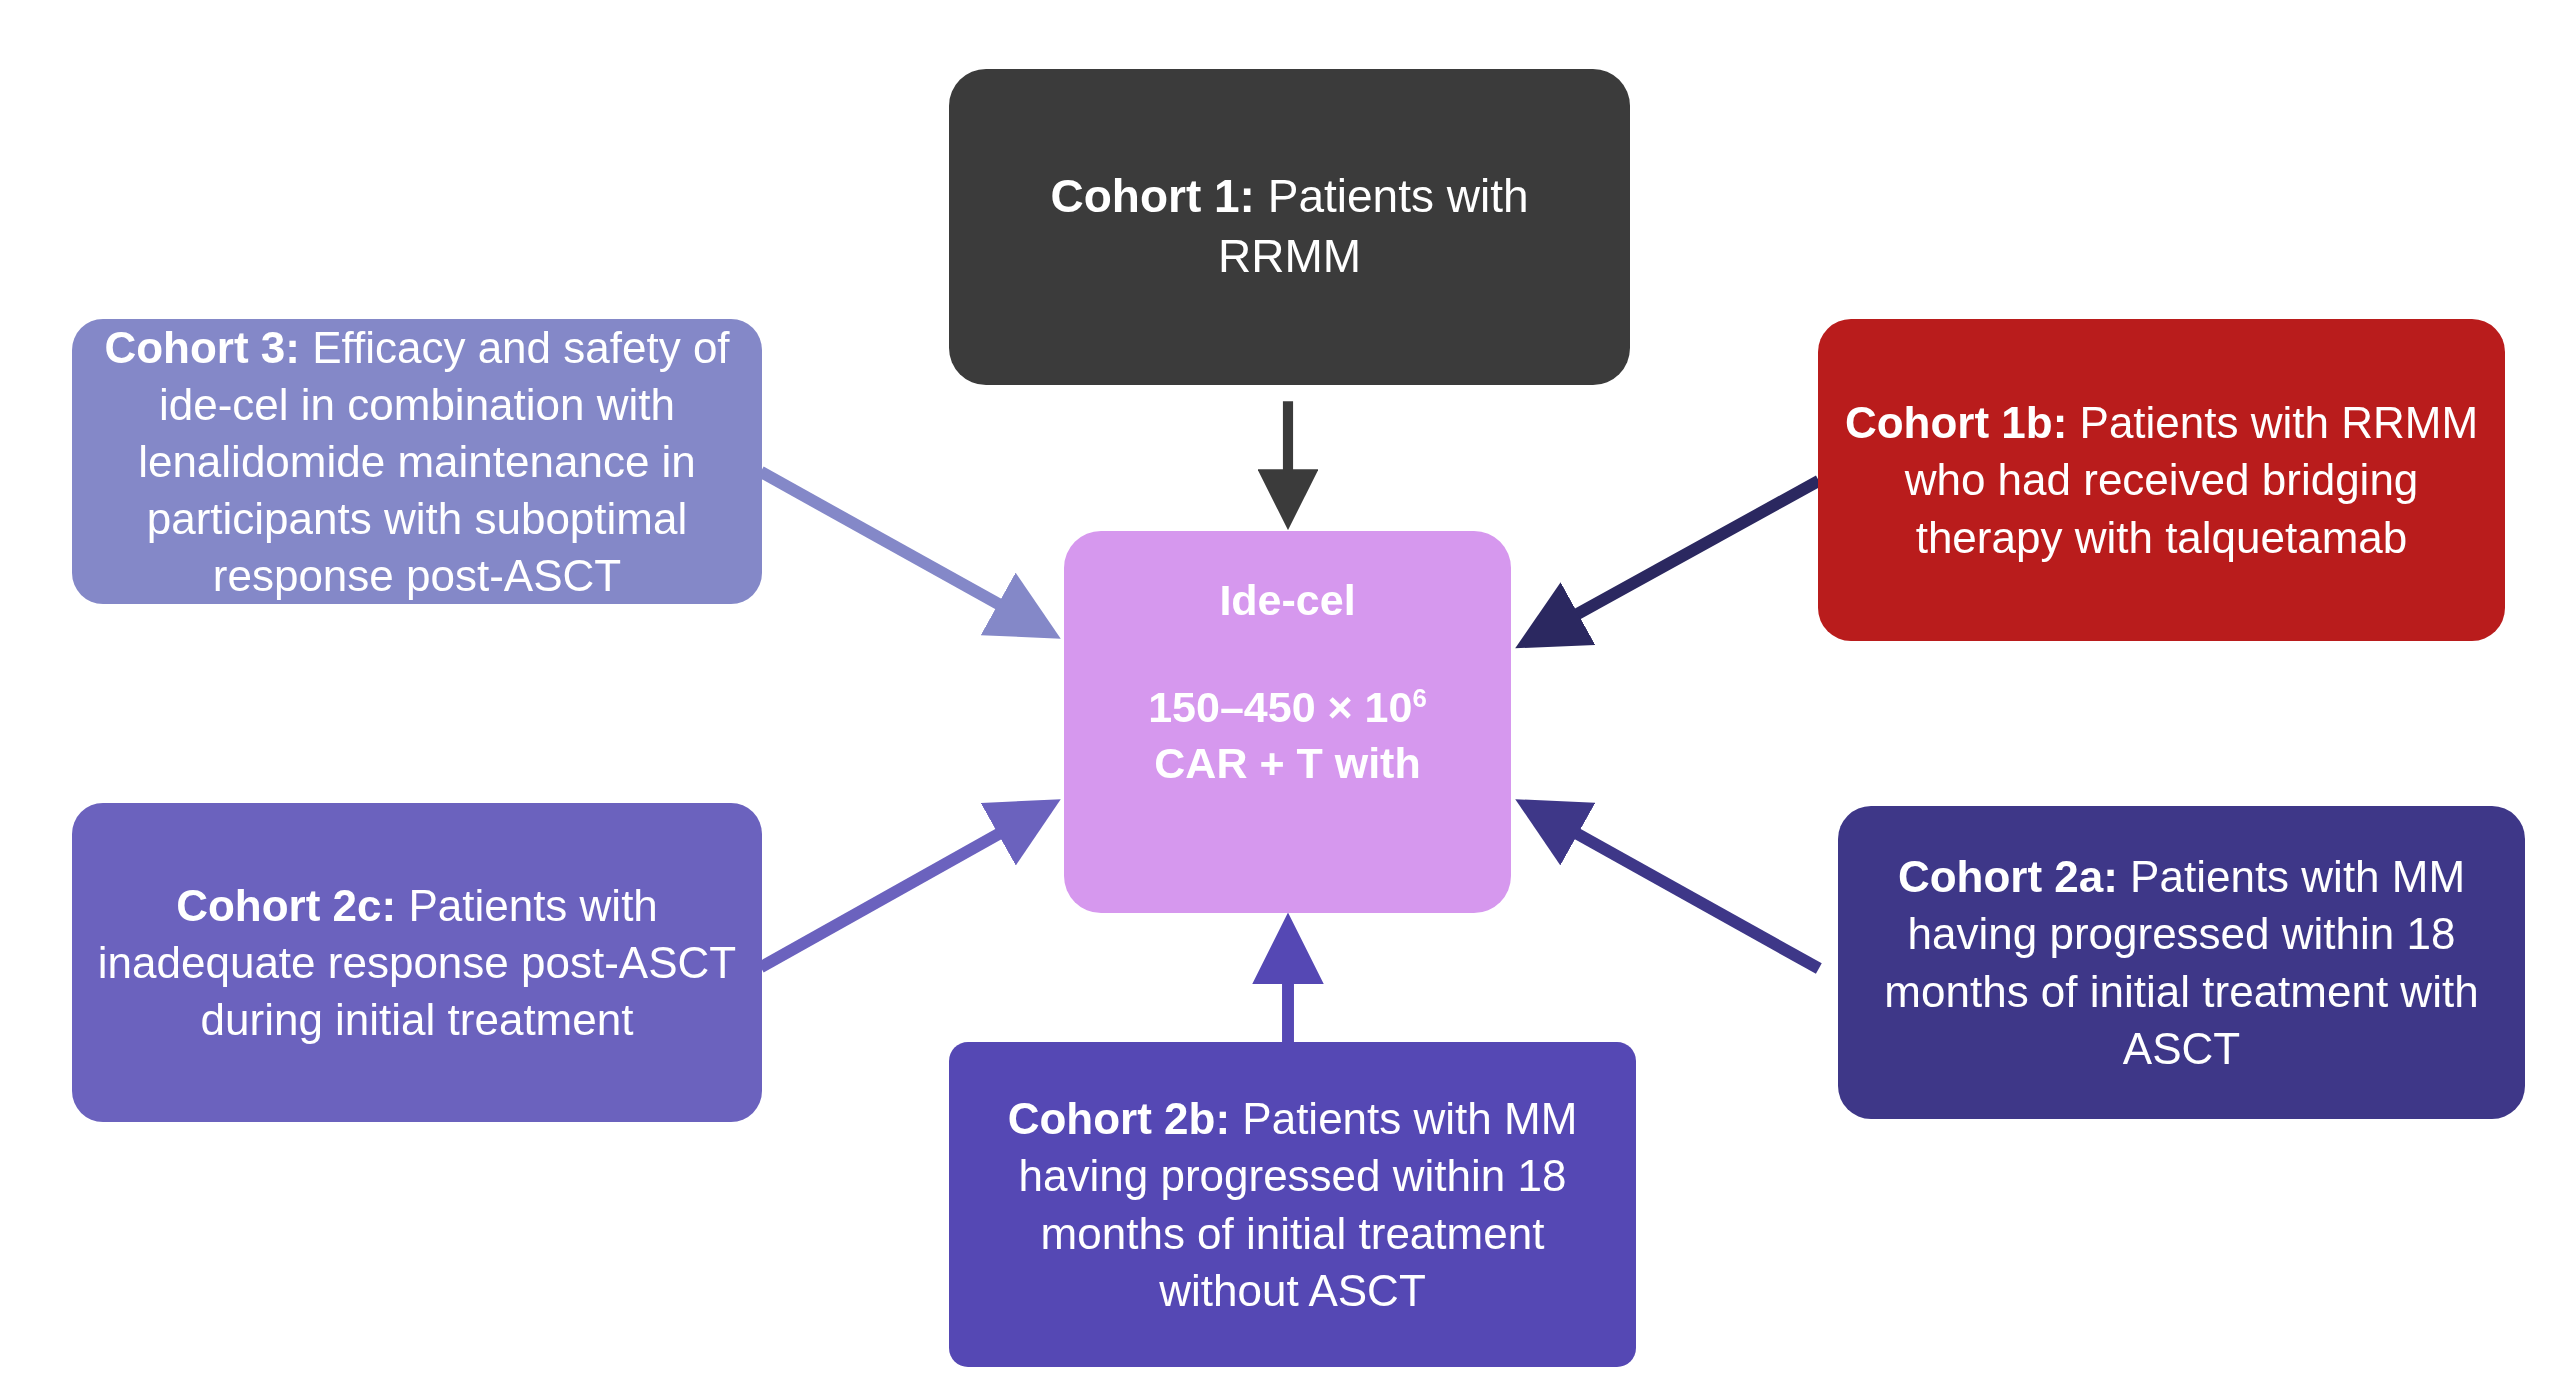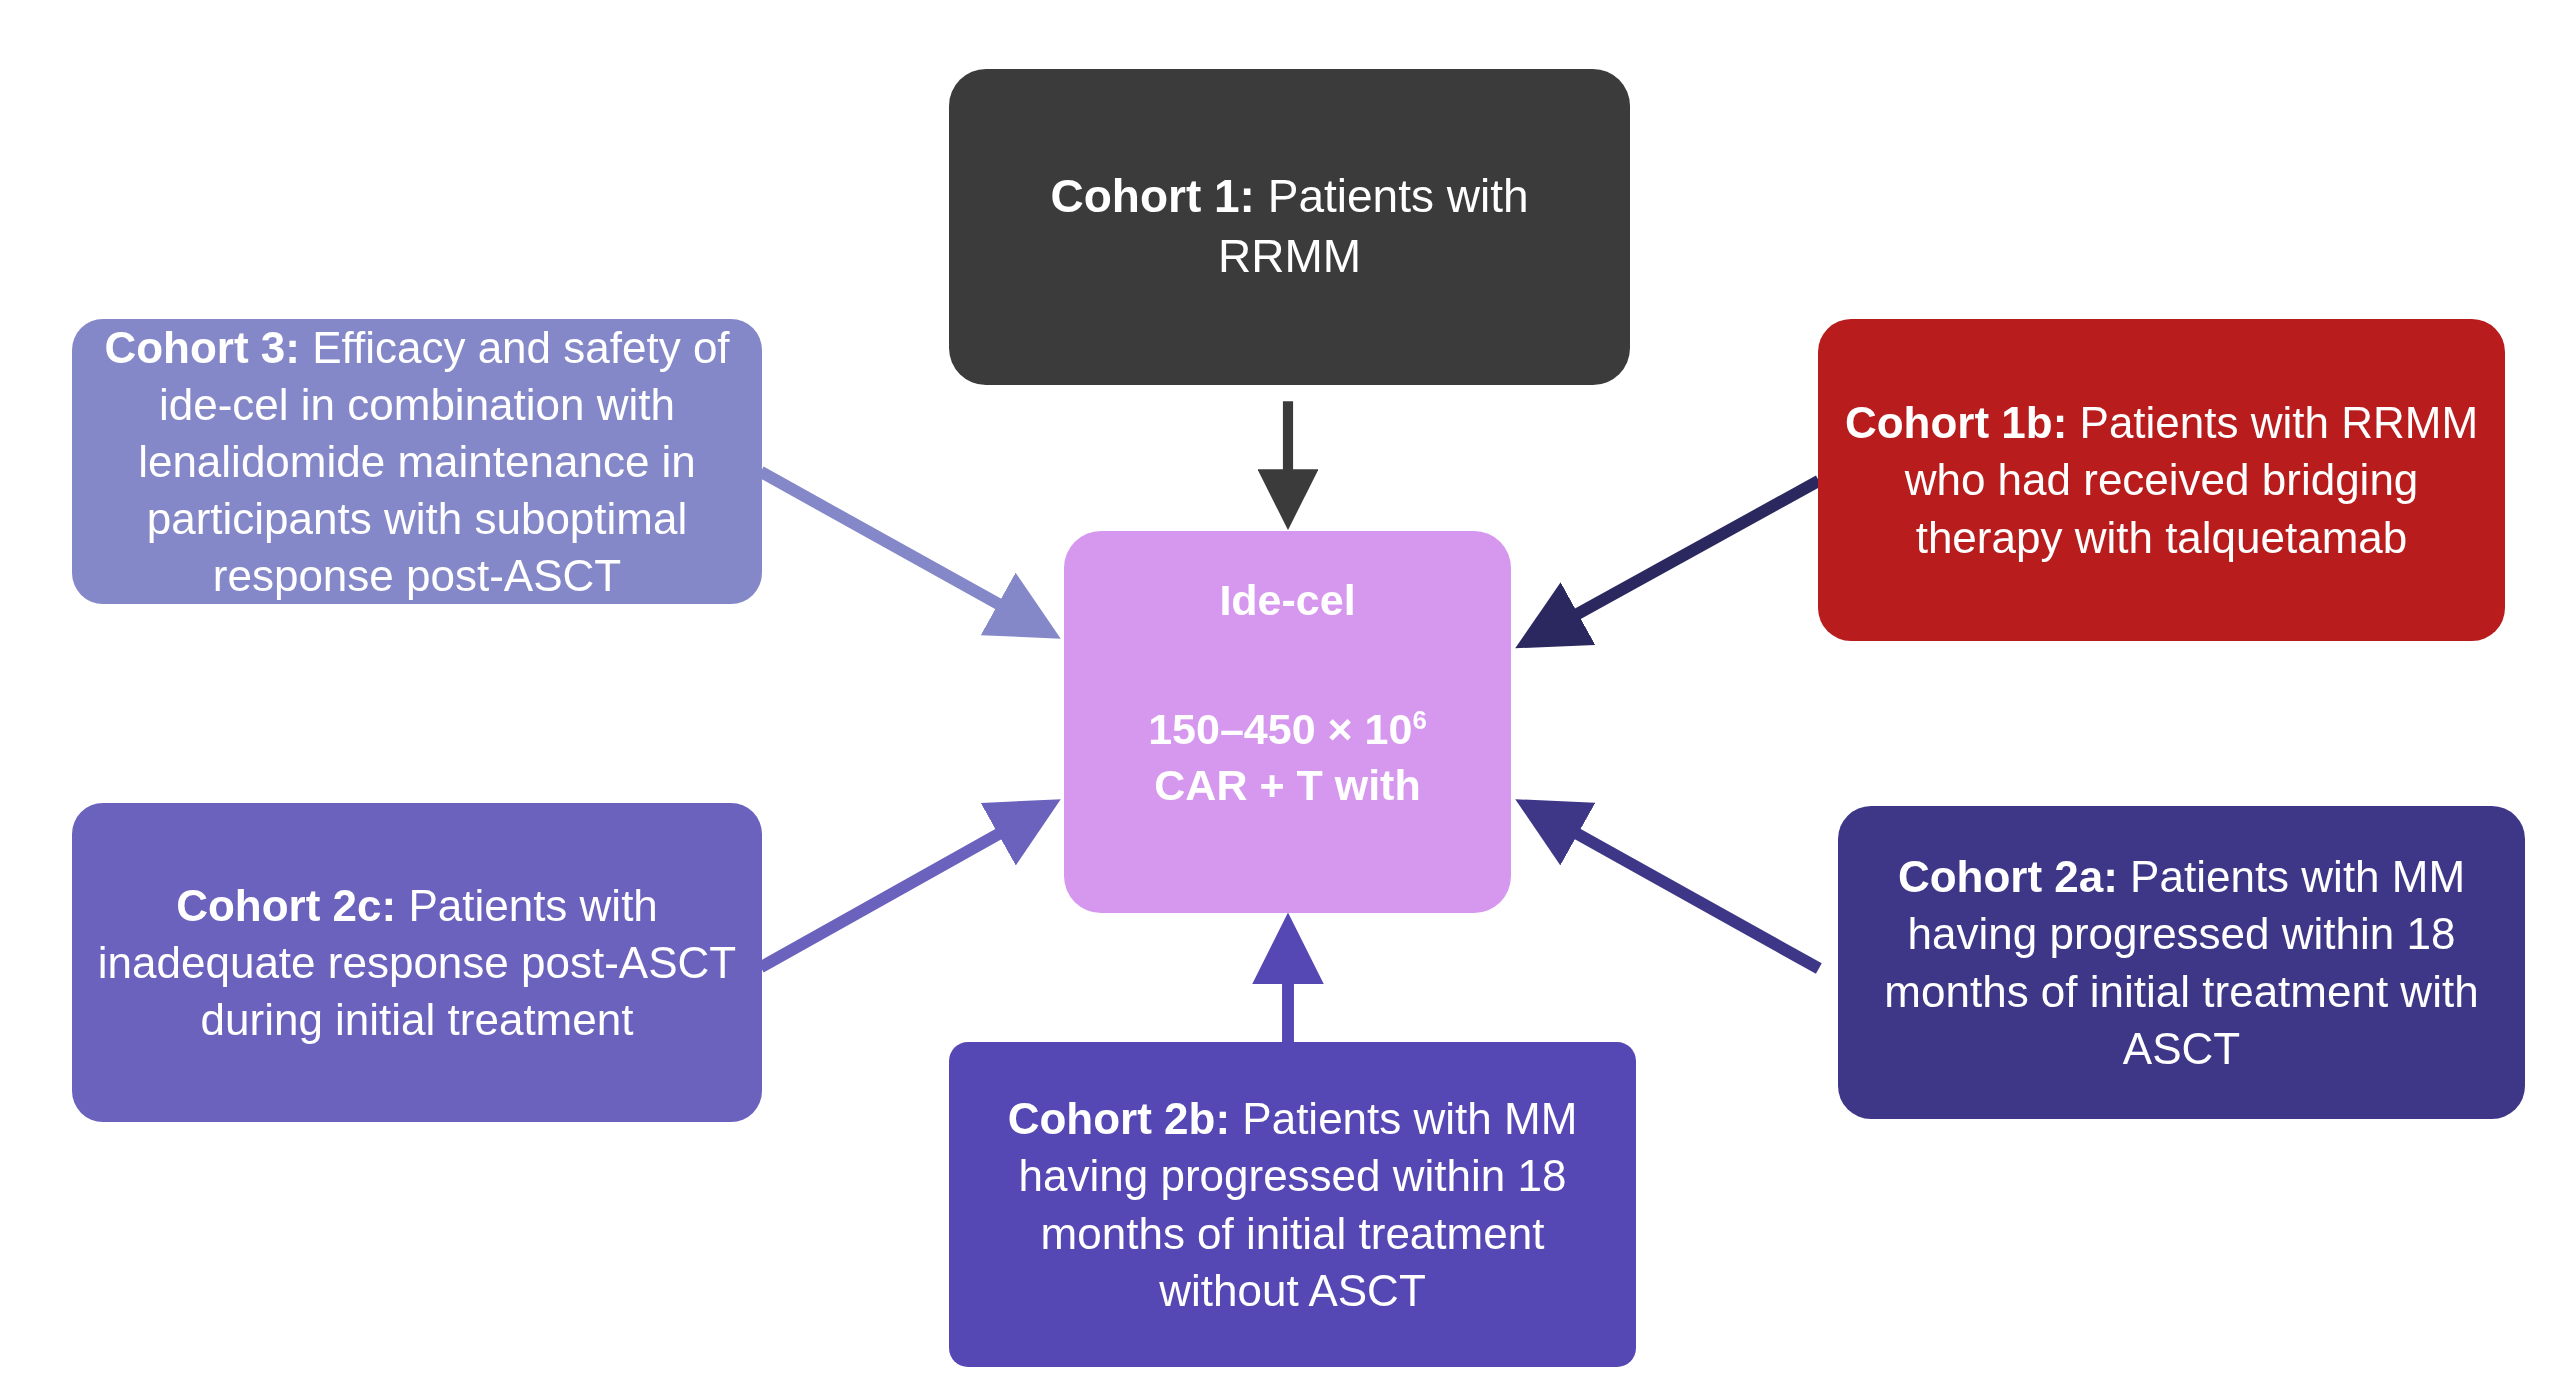--- a/index.html
+++ b/index.html
@@ -45,21 +45,21 @@
   }
   #node-idecel{
     left:1064px; top:531px; width:447px; height:382px;
     background:#d698ee; border-radius:37px;
     font-size:43px; font-weight:700;
     flex-direction:column;
     justify-content:flex-start;
     padding-top:42px;
   }
   #node-idecel .idecel-title{font-size:43px;font-weight:700;}
-  #node-idecel .idecel-dose{font-size:43px;font-weight:700;margin-top:73px;line-height:1.30;}
+  #node-idecel .idecel-dose{font-size:43px;font-weight:700;margin-top:51px;line-height:1.30;}
   #node-idecel sup{font-size:0.60em;vertical-align:super;line-height:0;}
   #node-cohort2c{
     left:72px; top:803px; width:690px; height:319px;
     background:#6b62be; border-radius:31px;
     font-size:44px;
   }
   #node-cohort2a{
     left:1818px; top:806px; width:687px; height:313px;
     background:#3e3788; border-radius:33px;
     font-size:44px;

